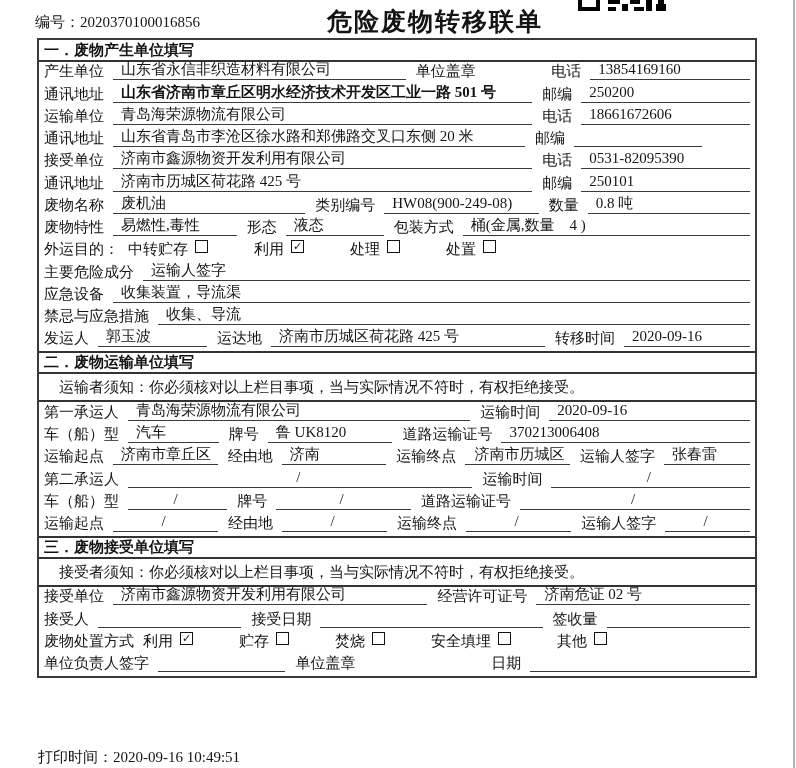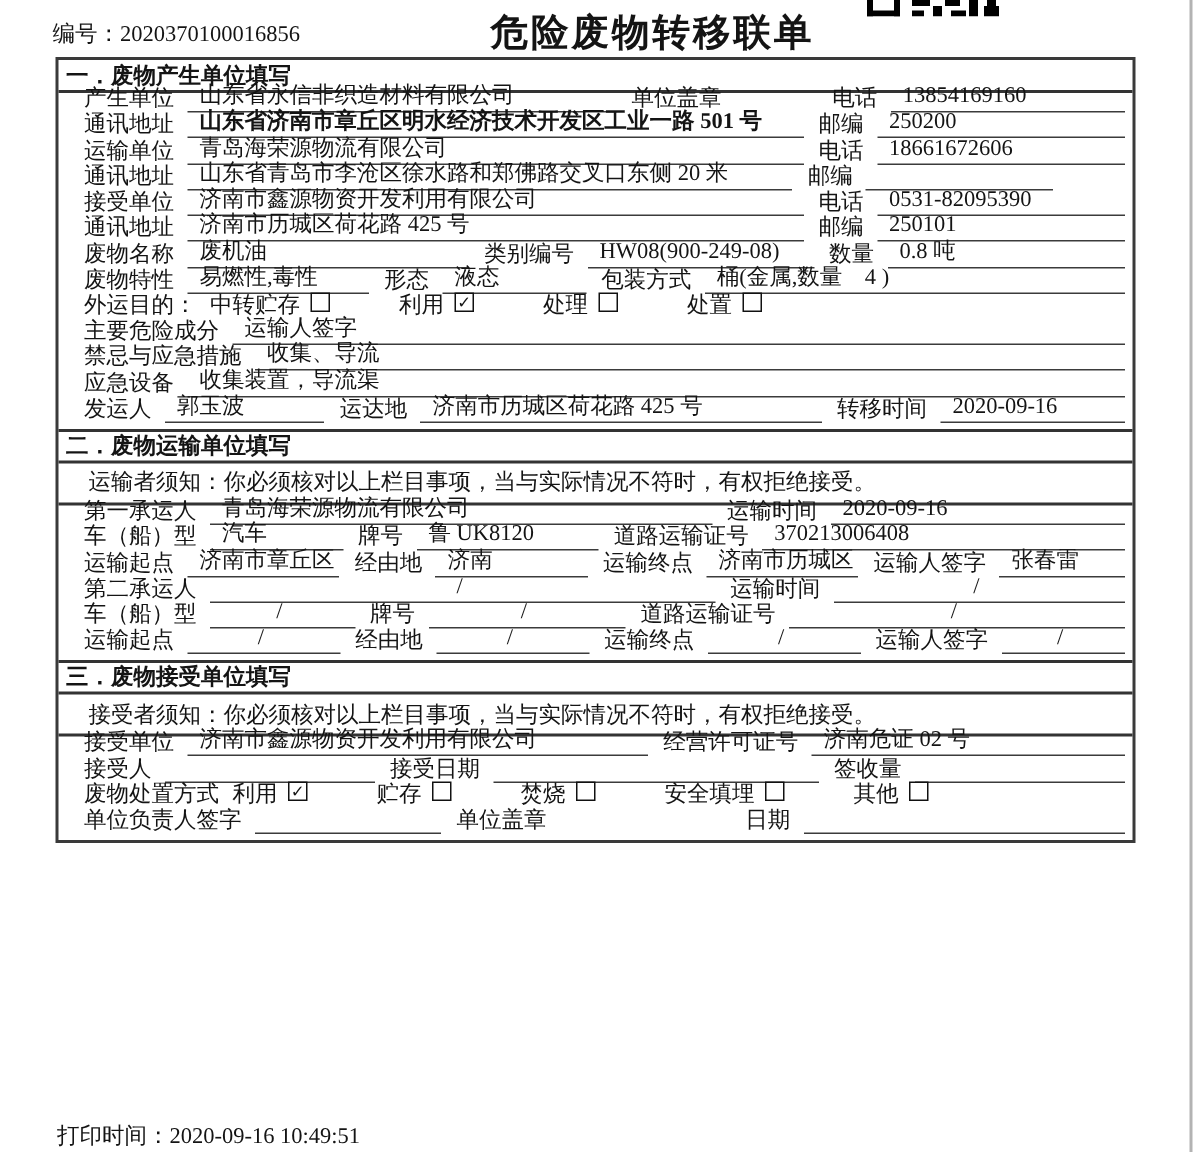--- a/index.html
+++ b/index.html
@@ -13,37 +13,37 @@
   .serial{position:absolute;left:35px;top:13px;font-size:15px;white-space:nowrap;text-align:right;}
   .doc-title{
     position:absolute;left:327px;top:5px;font-size:25px;font-weight:bold;letter-spacing:2px;
     font-family:"Liberation Sans","DejaVu Sans",sans-serif;white-space:nowrap;
   }
   .qr-frag{position:absolute;left:578px;top:0;}
   .footer{position:absolute;left:38px;top:748px;font-size:15px;white-space:nowrap;}
 
   
   .form-table{
-    position:absolute;left:37px;top:38px;width:720px;height:524px;
+    position:absolute;left:37px;top:38px;width:720px;height:640px;
     border:2px solid #3a3a3a;box-sizing:border-box;
     display:flex;flex-direction:column;background:#fff;
   }
   .sec-header{
     flex:0 0 22px;display:flex;align-items:center;padding-left:5px;
     font-family:"Liberation Sans","DejaVu Sans",sans-serif;
     font-weight:bold;font-size:15px;border-bottom:2px solid #333;box-sizing:border-box;
   }
   .sec-header.bt{border-top:2px solid #333;}
   .note-row{
     flex:0 0 28px;display:flex;align-items:center;padding-left:20px;
     font-size:15px;border-bottom:2px solid #333;box-sizing:border-box;white-space:nowrap;
   }
   .row{
     flex:1 1 0;display:flex;align-items:flex-end;
-    padding:0 3px 4px 5px;font-size:15px;min-height:0;box-sizing:border-box;margin-left:12px;
+    padding:0 3px 4px 5px;font-size:15px;min-height:0;box-sizing:border-box;
   }
   .lbl{white-space:nowrap;margin-right:9px;flex:0 0 auto;line-height:1.2;}
   .val{
     border-bottom:1px solid #3b3b3b;flex-grow:1;flex-basis:0;min-width:0;
     padding:0 4px 1px 8px;white-space:nowrap;overflow:hidden;margin-right:10px;line-height:1.2;
   }
   .val.center{text-align:center;padding-left:0;}
   .gapcell{flex-grow:1;flex-basis:0;}
   .row > *:last-child{margin-right:2px;}
   .chk{display:flex;margin-right:46px;white-space:nowrap;flex:0 0 auto;line-height:1.2;}
@@ -151,26 +151,26 @@
       <div class="chk">
         <span>处置</span>
         <div class="box"></div>
       </div>
     </div>
     <div class="row">
       <div class="lbl">主要危险成分</div>
       <div class="val" style="flex-grow: 1;">运输人签字</div>
     </div>
     <div class="row">
+      <div class="lbl">应急设备</div>
+      <div class="val" style="flex-grow: 1;">收集装置，导流渠</div>
+    </div>
+    <div class="row">
       <div class="lbl">禁忌与应急措施</div>
       <div class="val" style="flex-grow: 1;">收集、导流</div>
-    </div>
-    <div class="row">
-      <div class="lbl">应急设备</div>
-      <div class="val" style="flex-grow: 1;">收集装置，导流渠</div>
     </div>
     <div class="row">
       <div class="lbl">发运人</div>
       <div class="val" style="flex-grow: 0.85;">郭玉波</div>
       <div class="lbl">运达地</div>
       <div class="val" style="flex-grow: 2.3;">济南市历城区荷花路 425 号</div>
       <div class="lbl">转移时间</div>
       <div class="val" style="flex-grow: 1;">2020-09-16</div>
     </div>
     <div class="sec-header bt">二．废物运输单位填写</div>

